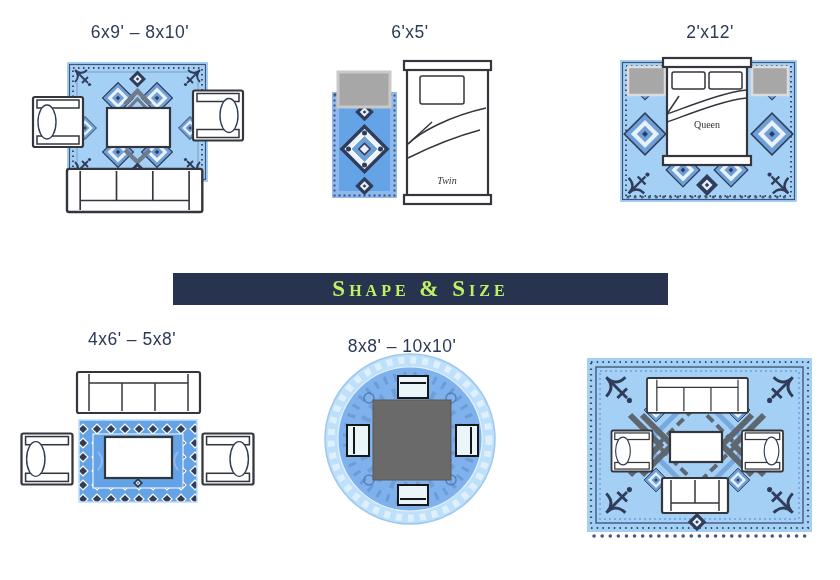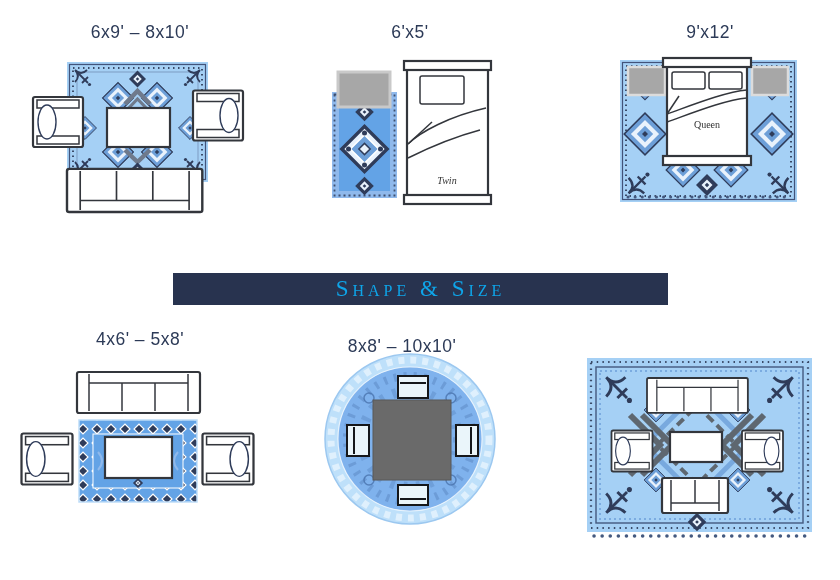--- a/index.html
+++ b/index.html
@@ -10,22 +10,22 @@
     --furniture-gray:#A7A7A7; --table-gray:#6A6A6A; --outline:#33363C;
   }
   html,body{margin:0;padding:0;background:#fff;}
   #stage{position:relative;width:840px;height:580px;background:#fff;overflow:hidden;
          font-family:"Liberation Sans",sans-serif;border-radius:8px;}
   .size-label{position:absolute;text-align:center;color:var(--label-text);
     font-size:17.5px;letter-spacing:.5px;font-weight:400;}
   .panel-svg{position:absolute;}
   #banner{position:absolute;left:173px;top:273px;width:495px;height:32px;
     background:var(--banner-bg);display:flex;align-items:center;justify-content:center;}
-  #banner span{color:#0ea5e9;font-family:"Liberation Serif",serif;font-variant:small-caps;
-    font-size:23px;letter-spacing:4px;line-height:32px;}
+  #banner span{color:#bef264;font-family:"Liberation Serif",serif;font-variant:small-caps;
+    font-size:23px;letter-spacing:4px;line-height:32px;font-weight:bold;}
   .furn{fill:#fff;stroke:var(--outline);stroke-width:2.2;}
   .ln{stroke:var(--outline);stroke-width:1.5;fill:none;}
   .f-dark{fill:var(--motif-dark);} .s-dark{stroke:var(--motif-dark);}
   .f-mid{fill:var(--motif-mid);}  .s-mid{stroke:var(--motif-mid);}
   .f-light{fill:#E9F2FC;}
   .f-rug{fill:var(--rug-light);}  .f-rugm{fill:var(--rug-medium);}
   .f-band{fill:var(--rug-band);}
   .f-ring{fill:var(--round-ring);} .f-inner{fill:var(--round-inner);}
   .f-gray{fill:var(--furniture-gray);}
   .f-table{fill:var(--table-gray);}
@@ -93,22 +93,22 @@
       </g>
       <pattern id="diamondChain" width="14" height="14" patternUnits="userSpaceOnUse">
         <rect width="14" height="14" class="f-rugm"></rect>
         <rect x="3.5" y="3.5" width="7" height="7" transform="rotate(45 7 7)" class="f-dark" stroke="#fff" stroke-width="1.2"></rect>
       </pattern>
     </defs>
   </svg>
 
   <div class="size-label" style="left:25px;top:22px;width:230px">6x9' – 8x10'</div>
   <div class="size-label" style="left:320px;top:22px;width:180px">6'x5'</div>
-  <div class="size-label" style="left:595px;top:22px;width:230px">9'x12'</div>
-  <div class="size-label" style="left:20px;top:329px;width:240px">4x6' – 5x8'</div>
+  <div class="size-label" style="left:595px;top:22px;width:230px">2'x12'</div>
+  <div class="size-label" style="left:12px;top:329px;width:240px">4x6' – 5x8'</div>
   <div class="size-label" style="left:320px;top:336px;width:180px;transform:translateX(-8px)">8x8' – 10x10'</div>
 
   <svg class="panel-svg" style="left:25px;top:46px" width="240" height="175">
     <g>
       <rect x="42" y="16" width="141" height="120" class="f-rug"></rect>
       <rect x="44.5" y="18.5" width="136" height="115" fill="none" stroke="#41537A" stroke-width="1.2"></rect>
       <rect x="48" y="22" width="129" height="108" fill="none" class="s-dark" stroke-width="2" stroke-dasharray="1.5 3.5" opacity=".9"></rect>
       <rect x="52" y="26" width="121" height="100" fill="none" stroke="#41537A" stroke-width=".8" opacity=".5"></rect>
       <use href="#flourish" transform="translate(48,22)"></use>
       <use href="#flourish" transform="translate(177,22) scale(-1,1)"></use>

